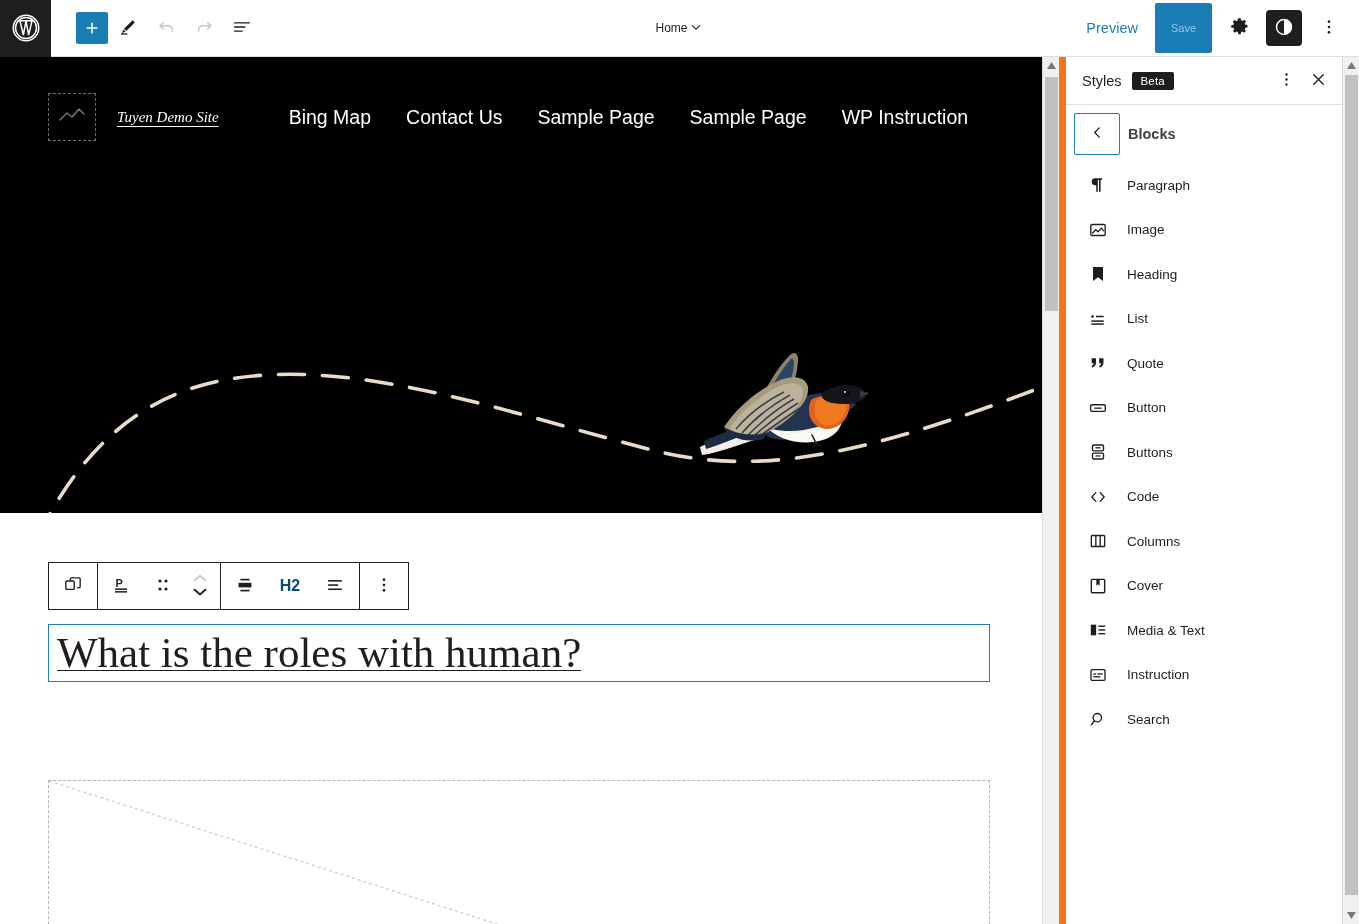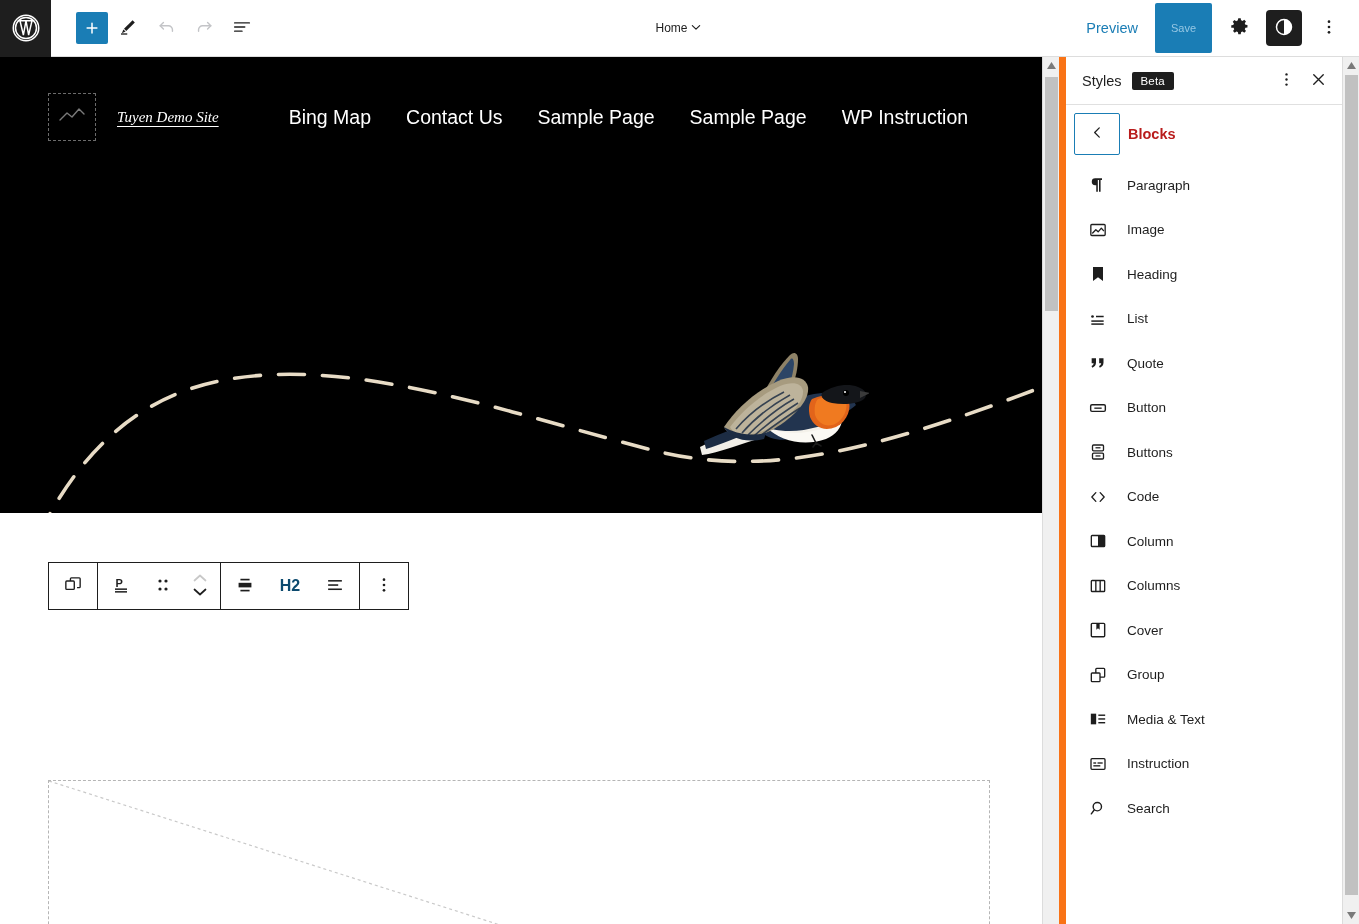--- a/index.html
+++ b/index.html
@@ -150,21 +150,21 @@
   }
   .sb-body { flex: 1; overflow: hidden; position: relative; }
   .sb-navrow {
     display: flex; align-items: center; padding: 8px 16px 6px 8px; gap: 8px;
   }
   .back-btn {
     width: 46px; height: 42px; border: 1.5px solid #1a7db5; background: #fff;
     display: flex; align-items: center; justify-content: center; cursor: pointer;
     border-radius: 2px; flex: 0 0 46px;
   }
-  .sb-section-title { font-size: 14.5px; font-weight: 600; color: #b91c1c; }
+  .sb-section-title { font-size: 14.5px; font-weight: 600; color: #404040; }
   .sb-desc {
     padding: 8px 30px 14px 16px; font-size: 13px; line-height: 1.55; color: #404040;
   }
   .block-list { padding: 2px 0 0 0; }
   .block-item {
     display: flex; align-items: center; gap: 17px; padding: 9px 16px 9px 20px;
     cursor: pointer; height: 44.5px;
   }
   .block-item .bi-icon {
     width: 24px; height: 24px; display: flex; align-items: center; justify-content: center;
@@ -408,20 +408,23 @@
             <svg width="20" height="20" viewBox="0 0 24 24" fill="#1e1e1e">
               <circle cx="12" cy="5.6" r="1.6"></circle>
                 <circle cx="12" cy="12" r="1.6"></circle>
                 <circle cx="12" cy="18.4" r="1.6"></circle>
             </svg>
           </span>
         </button>
       </div>
     </div>
 
+    <div class="heading-block">
+      <span class="heading-text">What is the roles with human?</span>
+    </div>
 
     <div class="img-placeholder">
       <svg width="940" height="208" viewBox="0 0 940 208" preserveAspectRatio="none">
         <line x1="0" y1="0" x2="940" y2="300" stroke="#c9c9c9" stroke-width="1.2" stroke-dasharray="3 3"></line>
       </svg>
     </div>
   </div>
 
   <div class="sb sb-v-canvas">
     <div class="sb-arrow" style="top:0">
@@ -547,29 +550,20 @@
         <div class="block-item">
           <span class="bi-icon">
             <svg width="22" height="20" viewBox="0 0 24 24" fill="none" stroke="#1e1e1e" stroke-width="1.6" stroke-linecap="round" stroke-linejoin="round">
               <path d="M9.4 6.8 4.6 12l4.8 5.2"></path>
               <path d="M14.6 6.8 19.4 12l-4.8 5.2"></path>
             </svg>
           </span>
           <span class="bi-label">Code</span>
         </div>
 
-        <div class="block-item">
-          <span class="bi-icon">
-            <svg width="20" height="20" viewBox="0 0 24 24" fill="none" stroke="#1e1e1e" stroke-width="1.6">
-              <rect x="4" y="5.4" width="16" height="13.2" rx="1"></rect>
-              <rect x="12" y="5.4" width="8" height="13.2" fill="#1e1e1e" stroke="none"></rect>
-            </svg>
-          </span>
-          <span class="bi-label">Column</span>
-        </div>
 
         <div class="block-item">
           <span class="bi-icon">
             <svg width="20" height="20" viewBox="0 0 24 24" fill="none" stroke="#1e1e1e" stroke-width="1.6">
               <rect x="4" y="5.4" width="16" height="13.2" rx="1"></rect>
               <path d="M9.4 5.4v13.2M14.6 5.4v13.2"></path>
             </svg>
           </span>
           <span class="bi-label">Columns</span>
         </div>
@@ -577,29 +571,20 @@
         <div class="block-item">
           <span class="bi-icon">
             <svg width="20" height="20" viewBox="0 0 24 24" fill="none" stroke="#1e1e1e" stroke-width="1.7">
               <rect x="4" y="4" width="16" height="16" rx="1.2"></rect>
               <path d="M10 4.6h4v7l-2-1.6-2 1.6z" fill="#1e1e1e" stroke="none"></path>
             </svg>
           </span>
           <span class="bi-label">Cover</span>
         </div>
 
-        <div class="block-item">
-          <span class="bi-icon">
-            <svg width="20" height="20" viewBox="0 0 24 24" fill="none" stroke="#1e1e1e" stroke-width="1.6">
-              <rect x="4" y="9.6" width="10.4" height="10.4" rx="1"></rect>
-              <path d="M9.4 9.6V5a1 1 0 0 1 1-1h8.6a1 1 0 0 1 1 1v8.6a1 1 0 0 1-1 1h-4.6"></path>
-            </svg>
-          </span>
-          <span class="bi-label">Group</span>
-        </div>
 
         <div class="block-item">
           <span class="bi-icon">
             <svg width="20" height="20" viewBox="0 0 24 24" fill="#1e1e1e">
               <rect x="3.4" y="5.6" width="6.4" height="12.8"></rect>
               <rect x="12.4" y="6.6" width="8.2" height="1.7"></rect>
               <rect x="12.4" y="11.1" width="8.2" height="1.7"></rect>
               <rect x="12.4" y="15.6" width="8.2" height="1.7"></rect>
             </svg>
           </span>

